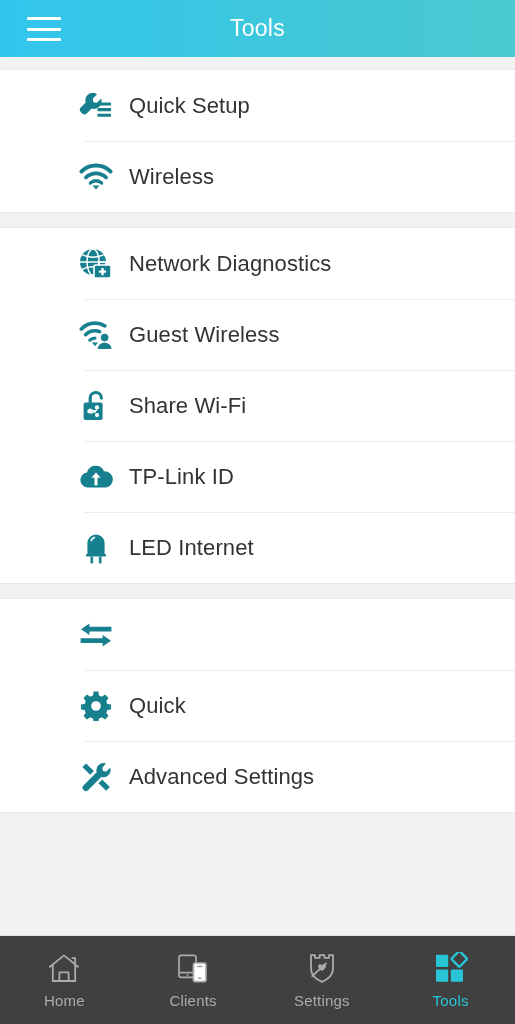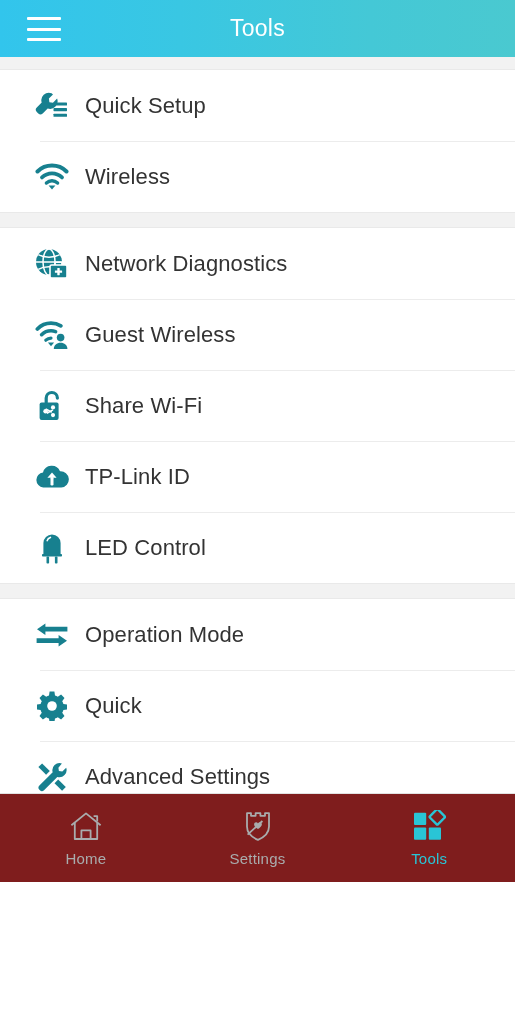--- a/index.html
+++ b/index.html
@@ -4,21 +4,21 @@
 <style>
   * { margin:0; padding:0; box-sizing:border-box; }
   html, body {
     width:515px; height:1024px;
     font-family:"Liberation Sans", sans-serif;
     background:#ffffff;
     overflow:hidden;
   }
   .app {
     position:relative;
-    width:515px; height:882px;
+    width:515px; height:1024px;
     display:flex; flex-direction:column;
     background:#f2f2f2;
   }
 
   
   .header {
     position:relative;
     height:57px;
     flex:0 0 57px;
     background:linear-gradient(90deg,#32c5ec 0%,#39c7e3 35%,#44c8d6 72%,#4ac9d0 100%);
@@ -44,20 +44,21 @@
   
   .content {
     flex:1 1 auto;
     background:#f2f2f2;
     overflow:hidden;
   }
   .group {
     background:#ffffff;
     border-top:1px solid #e9e9e9;
     border-bottom:1px solid #e9e9e9;
+    padding-left:44px;
   }
   .gap { height:14px; background:#f2f2f2; }
   .gap-top { height:12px; background:#f2f2f2; }
   .gap-bottom { height:46px; background:#f2f2f2; }
 
   .row {
     position:relative;
     height:71px;
     display:flex; align-items:center;
     background:#ffffff;
@@ -79,21 +80,21 @@
     font-size:22px;
     color:#333333;
     font-weight:400;
     letter-spacing:0.1px;
   }
 
   
   .tabbar {
     flex:0 0 89px;
     height:89px;
-    background:#7f1d1d;
+    background:#404040;
     border-top:1px solid #e2e2e2;
     display:flex;
   }
   .tab {
     flex:1 1 25%;
     display:flex; flex-direction:column;
     align-items:center; justify-content:center;
     gap:7px;
     cursor:pointer;
   }
@@ -234,39 +235,38 @@
           <svg width="26" height="32" viewBox="0 0 26 32">
             <path d="M4.4 22V11a8.6 8.6 0 0 1 17.2 0v11z" fill="#17808f"></path>
             <rect x="3" y="22" width="20" height="2.6" rx="0.8" fill="#17808f"></rect>
             <g fill="#17808f">
               <rect x="7.5" y="24.6" width="2.6" height="7" rx="0.8"></rect>
               <rect x="15.9" y="24.6" width="2.6" height="7" rx="0.8"></rect>
             </g>
             <path d="M8.2 8.6a4.6 4.6 0 0 1 3.2-3.2" fill="none" stroke="#ffffff" stroke-width="1.6" stroke-linecap="round"></path>
           </svg>
         </div>
-        <div class="row-label">LED Control</div>
+        <div class="row-label">LED Internet</div>
       </div>
 
     </div>
 
     <div class="gap"></div>
 
     <div class="group">
 
       <div class="row">
         <div class="row-icon">
           <svg width="34" height="26" viewBox="0 0 34 26">
             <g fill="#17808f">
               <path d="M10.4 1.4L2 7.2l8.4 5.8V9.6h22V4.8h-22z"></path>
               <path d="M23.6 12.9v3.4h-22v4.8h22v3.5L32 18.7z"></path>
             </g>
           </svg>
         </div>
-        <div class="row-label">Operation Mode</div>
       </div>
 
       <div class="row">
         <div class="row-icon">
           <svg width="30" height="30" viewBox="0 0 30 30">
             <path d="M15 0.8l2.1 2.9a12 12 0 0 1 2.6 1.1L23.2 4l2.8 2.8-.9 3.5c.5.8.9 1.7 1.1 2.6l2.9 2.1v4l-2.9 2.1c-.2.9-.6 1.8-1.1 2.6l.9 3.5-2.8 2.8-3.5-.8a12 12 0 0 1-2.6 1.1L15 29.2l-4-0-2.1-2.9a12 12 0 0 1-2.6-1.1l-3.5.8L0 23.2l.9-3.5a12 12 0 0 1-1.1-2.6" fill="none"></path>
             <path d="M12.6 0.6h4.8l.6 4a10.8 10.8 0 0 1 2.8 1.2l3.3-2.3 3.4 3.4-2.3 3.3c.5.9.9 1.8 1.2 2.8l4 .6v4.8l-4 .6a10.8 10.8 0 0 1-1.2 2.8l2.3 3.3-3.4 3.4-3.3-2.3a10.8 10.8 0 0 1-2.8 1.2l-.6 4h-4.8l-.6-4a10.8 10.8 0 0 1-2.8-1.2l-3.3 2.3-3.4-3.4 2.3-3.3a10.8 10.8 0 0 1-1.2-2.8l-4-.6v-4.8l4-.6c.3-1 .7-1.9 1.2-2.8L2.5 6.9l3.4-3.4 3.3 2.3c.9-.5 1.8-.9 2.8-1.2z" fill="#17808f"></path>
             <circle cx="15" cy="15" r="4.8" fill="#ffffff"></circle>
           </svg>
         </div>
@@ -300,20 +300,35 @@
             <path d="M2.4 14.2L17 2.4l14.6 11.8"></path>
             <path d="M5.8 12v16h22.4V12"></path>
             <path d="M12.4 28v-8.6h9.2V28"></path>
             <path d="M24.6 5.2h3.6v5.2"></path>
           </g>
         </svg>
       </div>
       <div class="tab-label">Home</div>
     </div>
 
+    <div class="tab">
+      <div class="tab-icon">
+        <svg width="34" height="30" viewBox="0 0 34 30">
+          <g fill="none" stroke="#a9acad" stroke-width="1.7">
+            <rect x="3" y="2.4" width="17" height="22" rx="2.2"></rect>
+            <line x1="3" y1="19.6" x2="20" y2="19.6"></line>
+            <circle cx="11.5" cy="22" r="0.9" fill="#a9acad" stroke="none"></circle>
+            <rect x="17.4" y="10" width="12.6" height="18.6" rx="2" fill="#ffffff"></rect>
+            <line x1="21" y1="13.4" x2="26.4" y2="13.4"></line>
+            <rect x="21.6" y="24.4" width="4.2" height="1.6" rx="0.8" fill="#a9acad" stroke="none"></rect>
+          </g>
+        </svg>
+      </div>
+      <div class="tab-label">Clients</div>
+    </div>
 
     <div class="tab">
       <div class="tab-icon">
         <svg width="32" height="32" viewBox="0 0 32 32">
           <g fill="none" stroke="#a9acad" stroke-width="1.8" stroke-linejoin="round">
             <path d="M5 3.2h4v2.6h4.6V3.2h4.8v2.6H23V3.2h4v13.4c0 6.6-5 10.8-11 13.2-6-2.4-11-6.6-11-13.2z"></path>
             <path d="M5.6 24.6L20.4 11"></path>
           </g>
           <path d="M16 13.4c-.9-1.7-3.9-1.5-3.9 1 0 1.9 2.4 3.5 3.9 4.5 1.5-1 3.9-2.6 3.9-4.5 0-2.5-3-2.7-3.9-1z" fill="#a9acad"></path>
         </svg>

